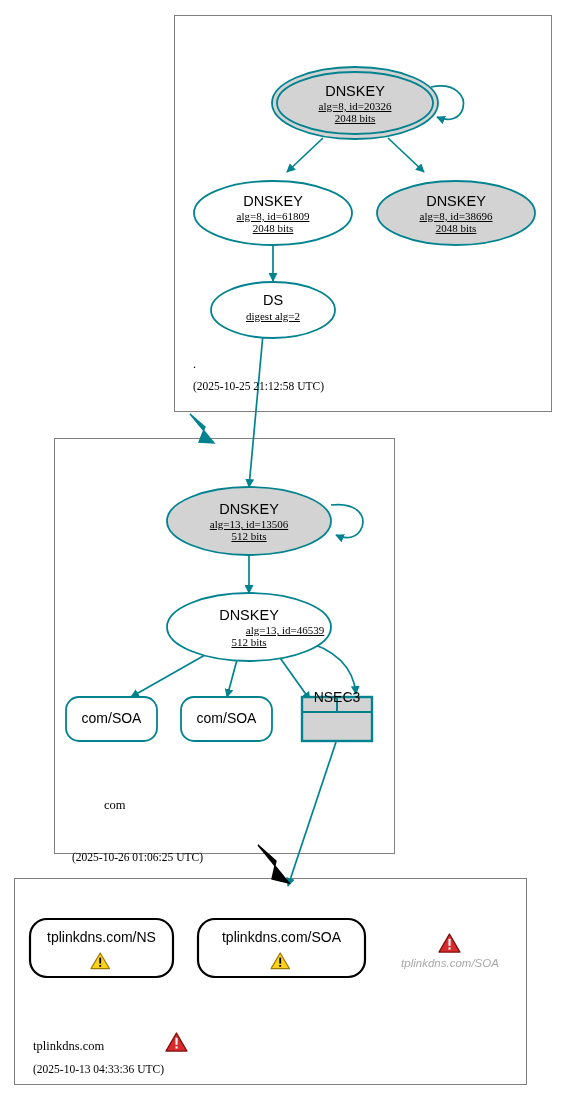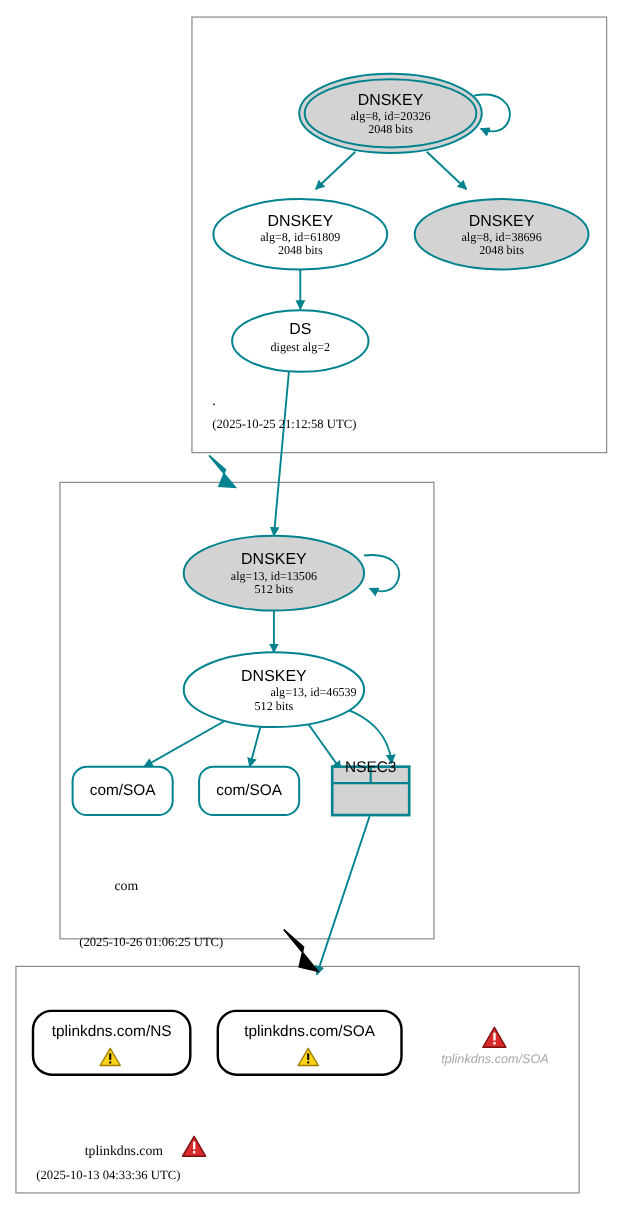--- a/index.html
+++ b/index.html
@@ -29,21 +29,21 @@
   }
   .zone-label{font-size:12.5px;}
   .zone-time{font-size:11.5px;}
 
   
   .nodetext{
     position:absolute;z-index:3;text-align:center;white-space:nowrap;
     color:#000000;pointer-events:none;
   }
   .t-title{font-family:"Liberation Sans", sans-serif;font-size:14.5px;line-height:15px;}
-  .t-sub{font-family:"Liberation Serif", serif;font-size:11px;line-height:12px;}
+  .t-sub{font-family:"Liberation Serif", serif;font-size:11px;line-height:12px;text-decoration:underline;}
   .t-rr{font-family:"Liberation Sans", sans-serif;font-size:14px;line-height:15px;}
   .t-ghost{
     font-family:"Liberation Sans", sans-serif;font-size:11.5px;font-style:italic;
     color:#a8a8a8;line-height:13px;
   }
 </style>
 </head>
 <body>
 
 <div id="stage">
@@ -195,16 +195,16 @@
   <div class="nodetext t-rr" style="left:30px;top:930px;width:143px;">tplinkdns.com/NS</div>
   <div class="nodetext t-rr" style="left:198px;top:930px;width:167px;">tplinkdns.com/SOA</div>
   <div class="nodetext t-ghost" style="left:385px;top:957px;width:130px;">tplinkdns.com/SOA</div>
 
   <div class="zone-label" style="left:193px;top:357px;">.</div>
   <div class="zone-time" style="left:193px;top:380px;">(2025-10-25 21:12:58 UTC)</div>
 
   <div class="zone-label" style="left:72px;top:798px;margin-left:32px;">com</div>
   <div class="zone-time" style="left:72px;top:851px;">(2025-10-26 01:06:25 UTC)</div>
 
-  <div class="zone-label" style="left:33px;top:1039px;margin-left:44px;">tplinkdns.com</div>
+  <div class="zone-label" style="left:33px;top:1039px;">tplinkdns.com</div>
   <div class="zone-time" style="left:33px;top:1063px;">(2025-10-13 04:33:36 UTC)</div>
 
 </div>
 
 </body></html>

